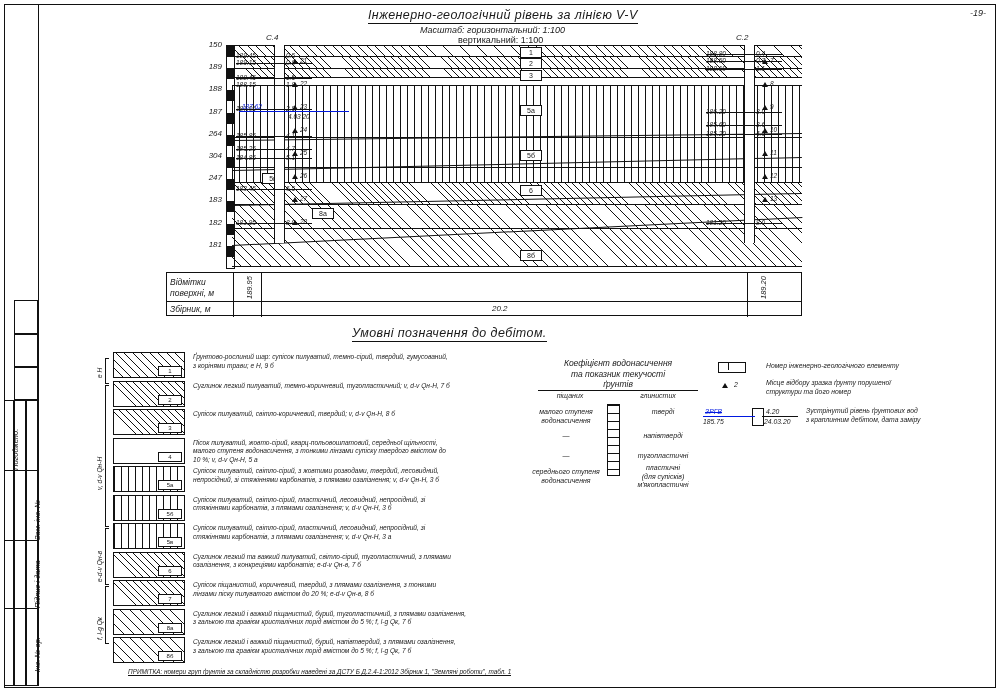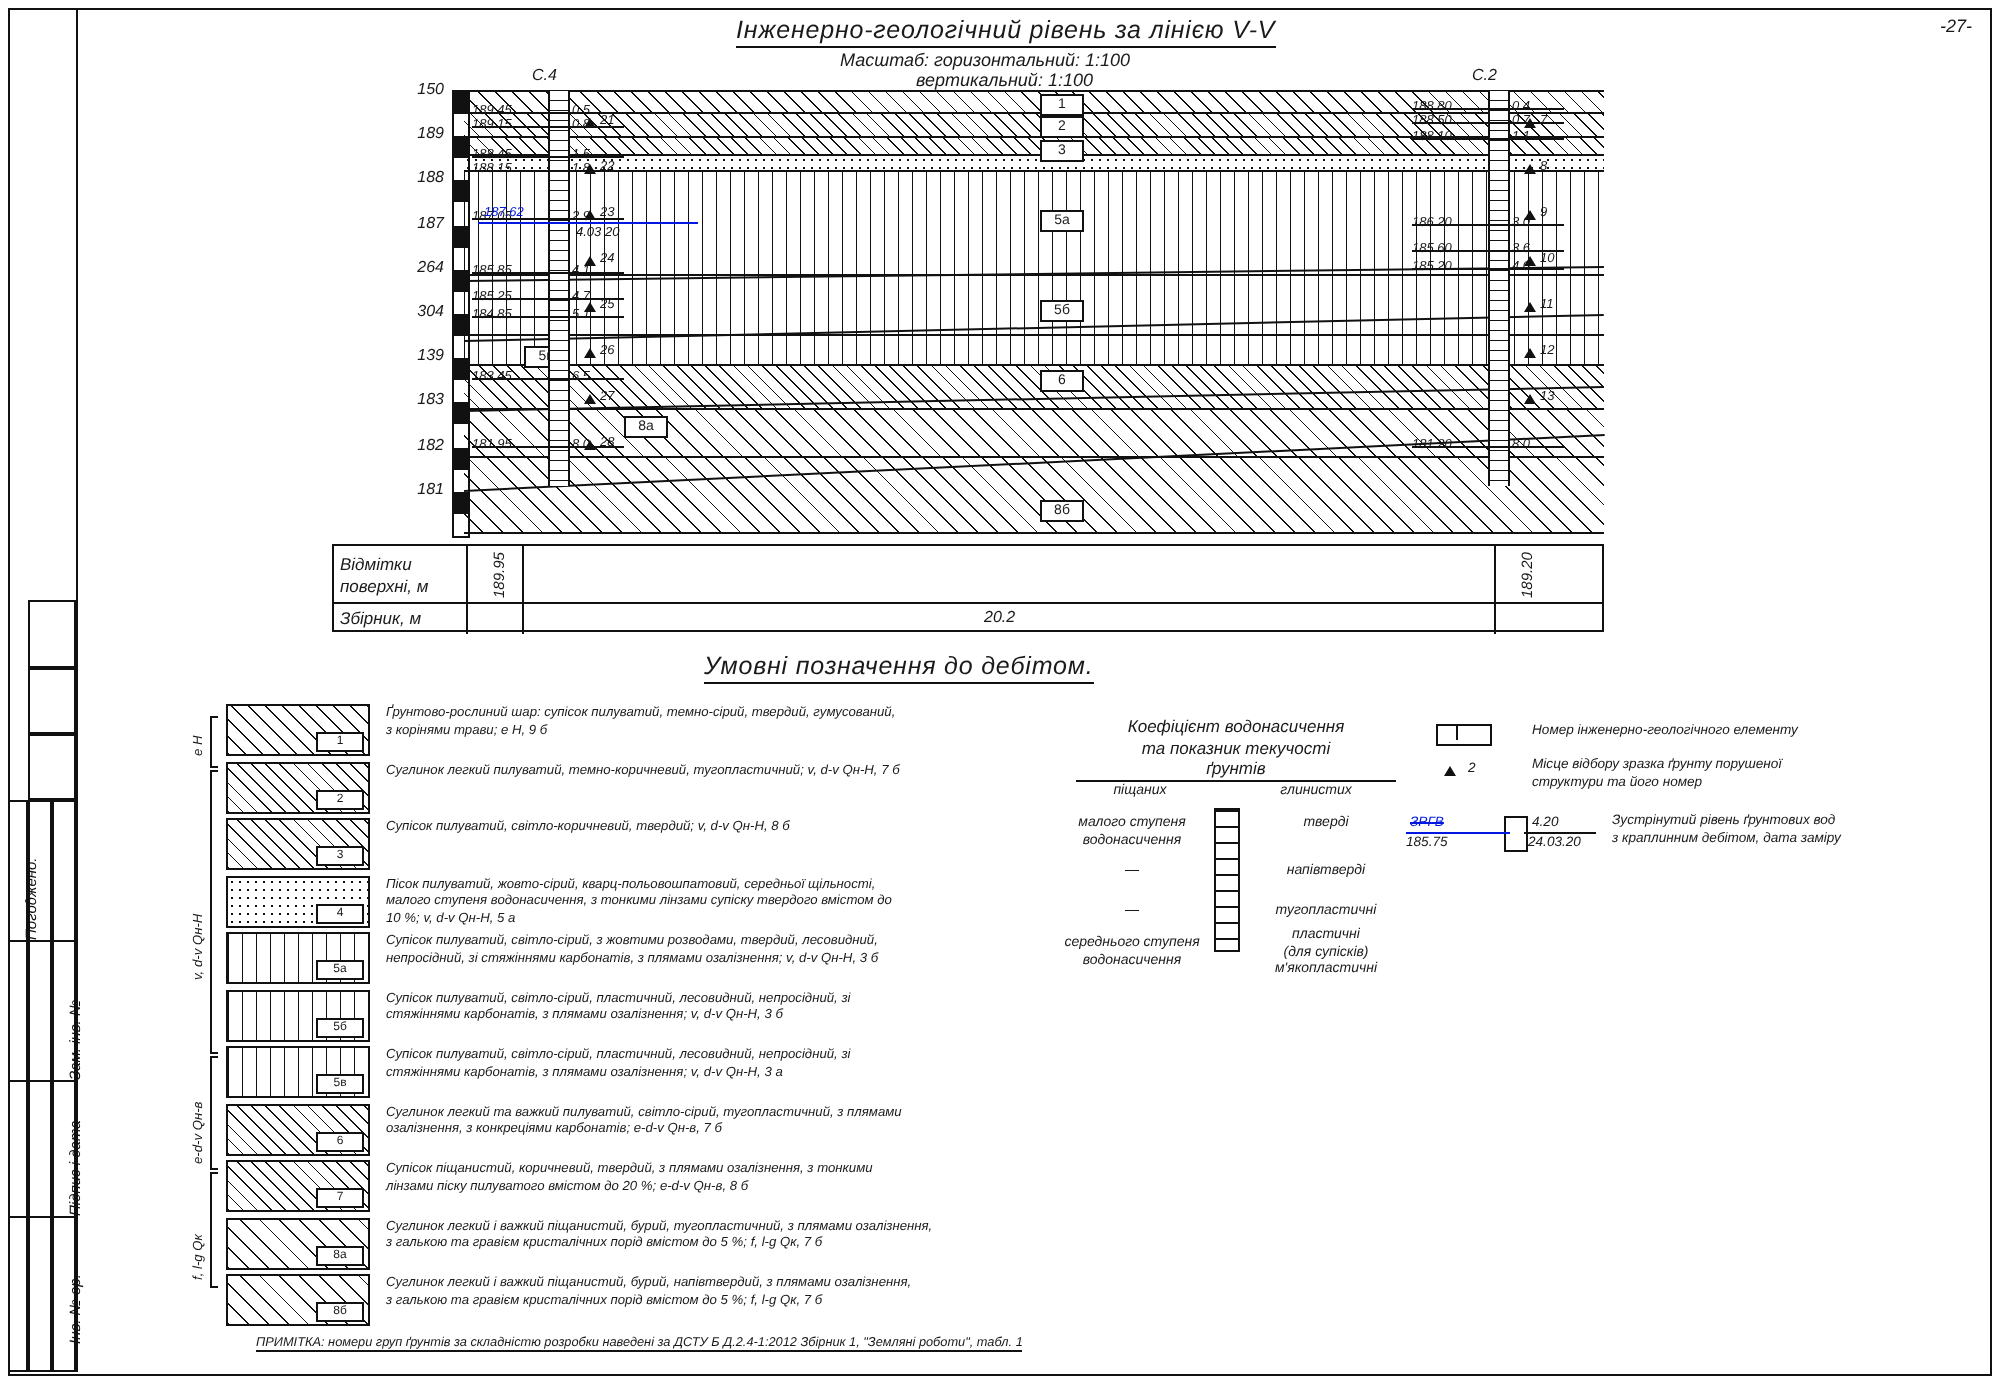--- a/index.html
+++ b/index.html
@@ -12,21 +12,21 @@
   
   .mcol{position:absolute;border:1px solid #111;box-sizing:border-box;}
   .vtext{position:absolute;transform-origin:0 0;white-space:nowrap;
          font-size:7.5px;font-style:italic;color:#111;}
   
   #page-no{right:14px;top:8px;font-size:9px;font-style:italic;}
   
   #main-title{left:368px;top:8px;font-size:12.5px;font-style:italic;
               border-bottom:1px solid #111;padding-bottom:1px;letter-spacing:.4px;}
   #scale-h{left:420px;top:25px;font-size:9px;font-style:italic;}
-  #scale-v{left:458px;top:35px;font-size:9px;font-style:italic;}
+  #scale-v{left:458px;top:35px;font-size:9px;}
   
   #plot{left:232px;top:45px;width:570px;height:222px;}
   .elev-lbl{position:absolute;font-size:8px;font-style:italic;text-align:right;width:26px;}
   #axis-bar{left:226px;top:45px;width:7px;height:222px;background:#fff;border:1px solid #111;}
   .axis-seg{position:absolute;left:0;width:7px;background:#111;}
   .layer{position:absolute;left:0;width:100%;}
   .ige-tag{position:absolute;border:1px solid #111;background:#fff;
            font-size:7px;text-align:center;padding:0 2px;line-height:9px;height:9px;}
   .bh-col{position:absolute;width:9px;background:#fff;border-left:1px solid #111;
           border-right:1px solid #111;}
@@ -72,21 +72,21 @@
   .vdash{background-image:repeating-linear-gradient(90deg,#111 0 .6px,transparent .6px 7px);}
   .dots{background-image:radial-gradient(#111 .5px,transparent .6px);background-size:4px 4px;}
   .topsoil{background-image:repeating-linear-gradient(45deg,#111 0 .6px,transparent .6px 6px);}
 </style>
 </head>
 <body>
 
 <div class="abs" id="sheet-border"></div>
 <div class="abs" id="inner-border"></div>
 
-<div class="abs" id="page-no">-27-</div>
+<div class="abs" id="page-no">-19-</div>
 
 <div id="margin-stamp">
     <div class="mcol" style="left: 4px; top: 400px; width: 10px; height: 286px;"></div>
     <div class="mcol" style="left: 14px; top: 400px; width: 12px; height: 286px;"></div>
     <div class="mcol" style="left: 26px; top: 400px; width: 12px; height: 286px;"></div>
     <div class="mcol" style="left: 14px; top: 300px; width: 24px; height: 100px;"></div>
     <div class="mcol" style="left: 14px; top: 300px; width: 24px; height: 34px;"></div>
     <div class="mcol" style="left: 14px; top: 334px; width: 24px; height: 33px;"></div>
     <div class="mcol" style="left: 14px; top: 367px; width: 24px; height: 33px;"></div>
     <div class="vtext" style="left: 11px; top: 470px; transform: rotate(-90deg);">Погоджено:</div>
@@ -114,21 +114,21 @@
     <div class="axis-seg" style="top: 177.6px; height: 11.1px;"></div>
     <div class="axis-seg" style="top: 199.8px; height: 11.1px;"></div>
   </div>
 <div id="elev-labels">
     <div class="elev-lbl" style="left: 196px; top: 40px;">150</div>
     <div class="elev-lbl" style="left: 196px; top: 62.2px;">189</div>
     <div class="elev-lbl" style="left: 196px; top: 84.4px;">188</div>
     <div class="elev-lbl" style="left: 196px; top: 106.6px;">187</div>
     <div class="elev-lbl" style="left: 196px; top: 128.8px;">264</div>
     <div class="elev-lbl" style="left: 196px; top: 151px;">304</div>
-    <div class="elev-lbl" style="left: 196px; top: 173.2px;">139</div>
+    <div class="elev-lbl" style="left: 196px; top: 173.2px;">247</div>
     <div class="elev-lbl" style="left: 196px; top: 195.4px;">183</div>
     <div class="elev-lbl" style="left: 196px; top: 217.6px;">182</div>
     <div class="elev-lbl" style="left: 196px; top: 239.8px;">181</div>
   </div>
 <div class="abs" id="plot">
     <div class="layer topsoil" style="top: 0px; height: 11px; border-top: 1px solid rgb(17, 17, 17); width: 570px; box-sizing: border-box;"></div>
     <div class="layer h45" style="top: 11px; height: 12px; border-top: 1px solid rgb(17, 17, 17); width: 570px; box-sizing: border-box;"></div>
     <div class="layer h45" style="top: 23px; height: 9px; border-top: 1px solid rgb(17, 17, 17); width: 570px; box-sizing: border-box;"></div>
     <div class="layer dots" style="top: 32px; height: 8px; border-top: 1px solid rgb(17, 17, 17); width: 570px; box-sizing: border-box;"></div>
     <div class="layer vdash" style="top: 40px; height: 52px; border-top: 1px solid rgb(17, 17, 17); width: 570px; box-sizing: border-box;"></div>

